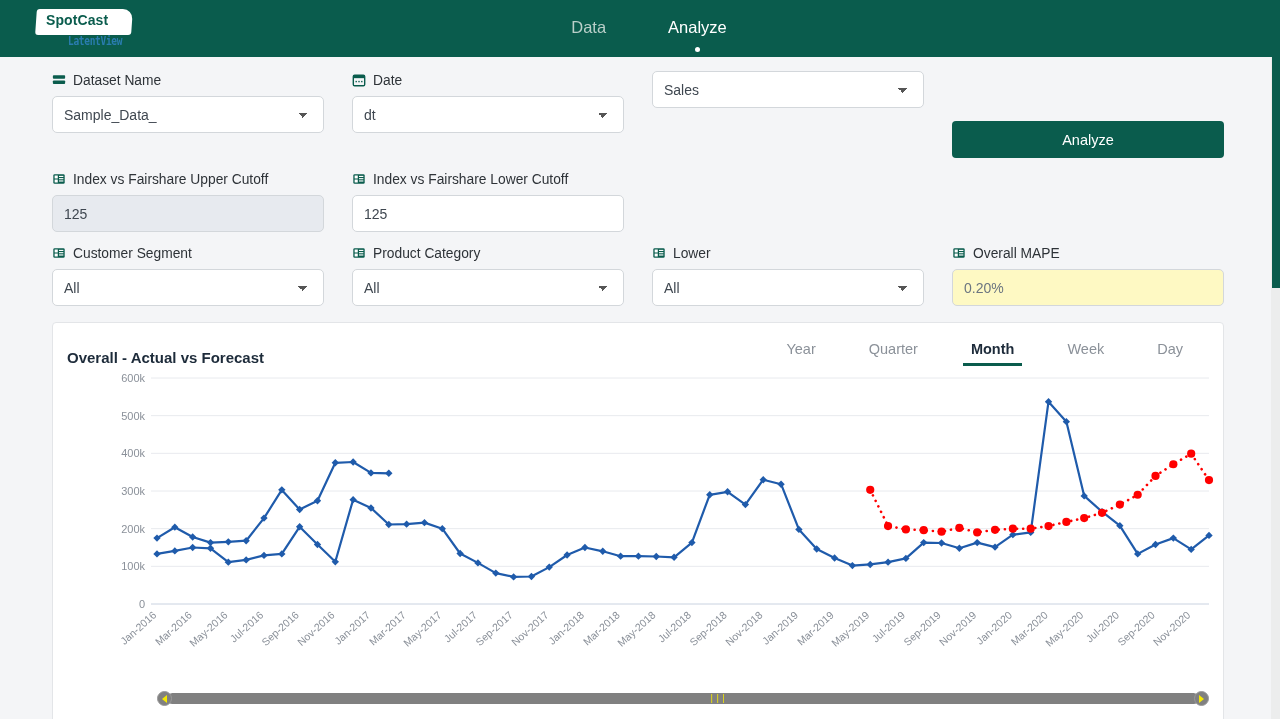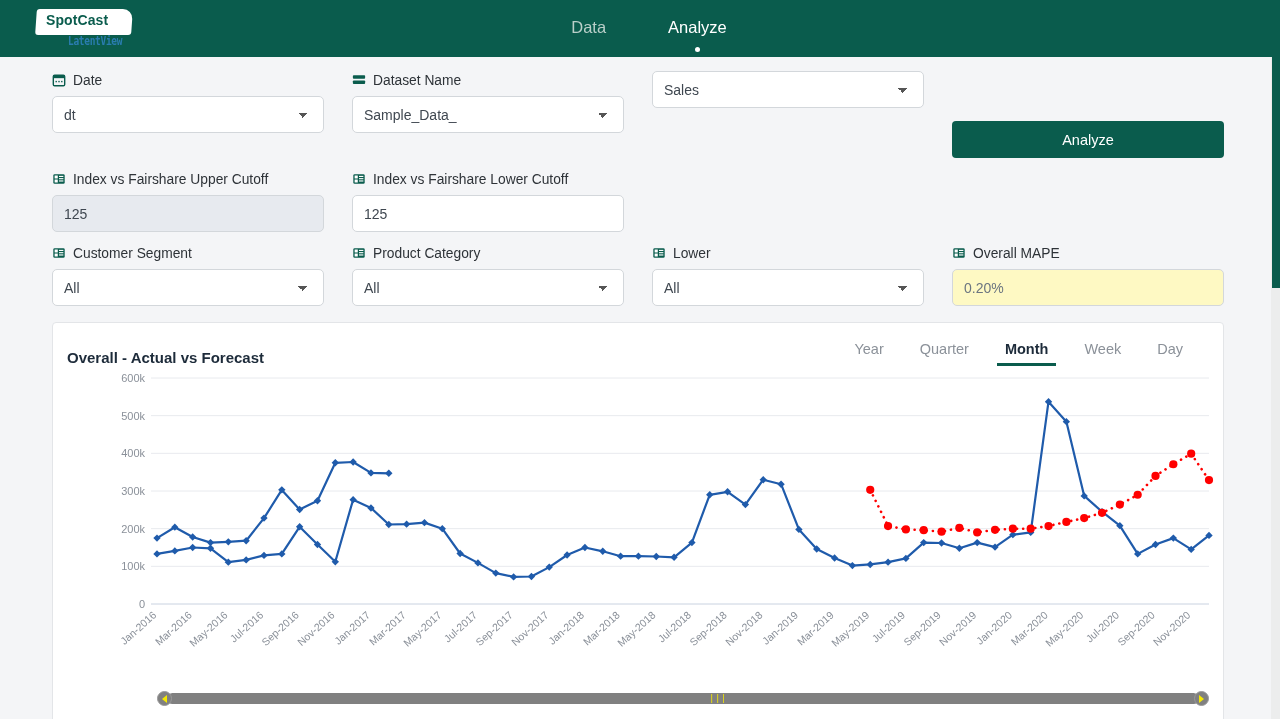--- a/index.html
+++ b/index.html
@@ -222,21 +222,21 @@
     padding: 16px 22px 0 14px;
   }
   .card-title {
     font-size: 15px;
     font-weight: bold;
     color: #1d2b3a;
   }
   .tabs {
     margin-left: auto;
     display: flex;
-    gap: 0;
+    gap: 17px;
   }
   .tab {
     position: relative;
     font-size: 14.5px;
     color: #8b9199;
     padding: 2px 18px 9px;
     cursor: pointer;
   }
   .tab.active { color: #1d2b3a; font-weight: bold; }
   .tab.active::after {
@@ -318,43 +318,43 @@
     <div class="thumb"></div>
   </div>
 
   <div class="filters">
 
     <div class="frow">
 
       <div class="fcell">
         <div class="flabel">
           <svg class="ico" viewBox="0 0 16 16">
+            <rect x="1" y="2.5" width="14" height="4" rx="1" fill="#0a5c4d"></rect>
+            <rect x="1" y="8.5" width="14" height="4" rx="1" fill="#0a5c4d"></rect>
+          </svg>
+          <span>Dataset Name</span>
+        </div>
+        <select class="fctl">
+          <option>Sample_Data_</option>
+        </select>
+      </div>
+
+      <div class="fcell">
+        <div class="flabel">
+          <svg class="ico" viewBox="0 0 16 16">
             <rect x="1.5" y="2.5" width="13" height="12" rx="1.5" fill="none" stroke="#0a5c4d" stroke-width="1.6"></rect>
             <rect x="1.5" y="2.5" width="13" height="3.4" fill="#0a5c4d"></rect>
             <rect x="4" y="9" width="1.6" height="1.6" fill="#0a5c4d"></rect>
             <rect x="7.2" y="9" width="1.6" height="1.6" fill="#0a5c4d"></rect>
             <rect x="10.4" y="9" width="1.6" height="1.6" fill="#0a5c4d"></rect>
           </svg>
           <span>Date</span>
         </div>
         <select class="fctl">
           <option>dt</option>
-        </select>
-      </div>
-
-      <div class="fcell">
-        <div class="flabel">
-          <svg class="ico" viewBox="0 0 16 16">
-            <rect x="1" y="2.5" width="14" height="4" rx="1" fill="#0a5c4d"></rect>
-            <rect x="1" y="8.5" width="14" height="4" rx="1" fill="#0a5c4d"></rect>
-          </svg>
-          <span>Dataset Name</span>
-        </div>
-        <select class="fctl">
-          <option>Sample_Data_</option>
         </select>
       </div>
 
       <div class="fcell">
         <select class="fctl">
           <option>Sales</option>
         </select>
       </div>
 
       <div class="fcell">

